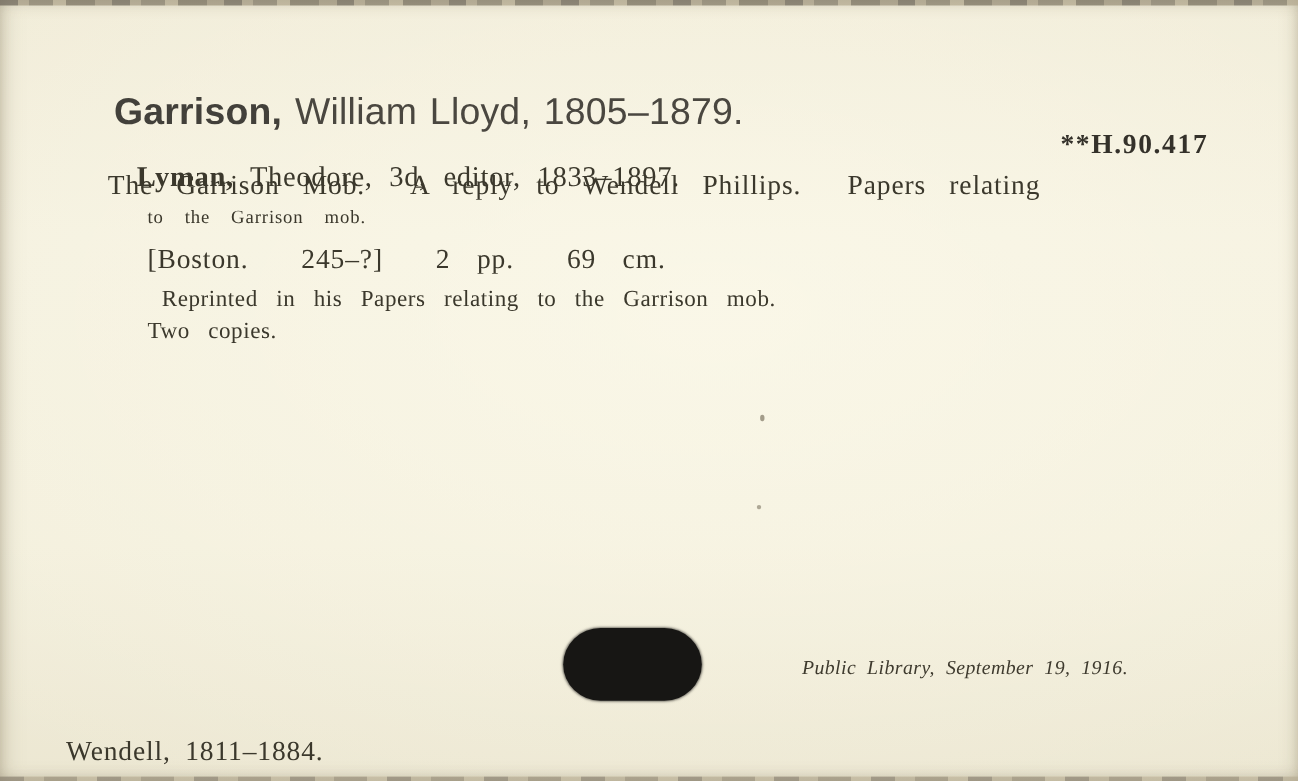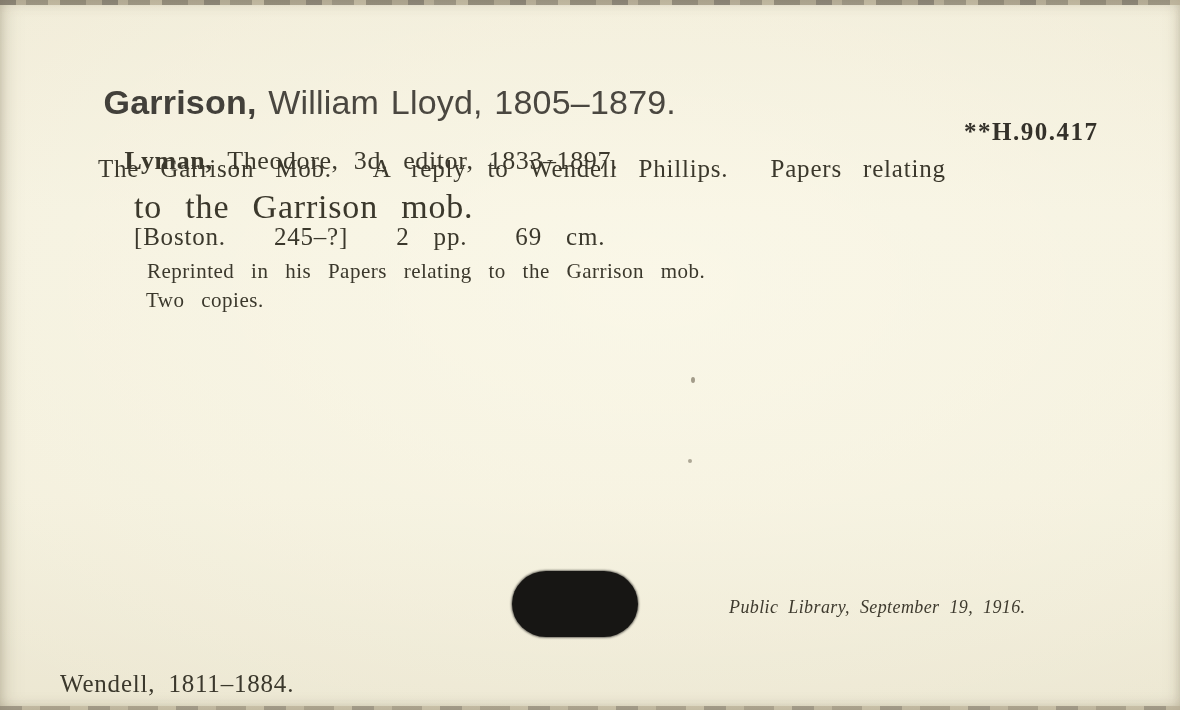--- a/index.html
+++ b/index.html
@@ -57,24 +57,24 @@
   }
   .author-line .b { font-weight: 700; }
   .call-number {
     left: 964px; top: 118px;
     font-size: 25px;
     font-weight: 700;
     letter-spacing: 1.5px;
     color: #34312a;
   }
   .title-1 { left: 98px;  top: 155px; font-size: 25px; letter-spacing: 0.8px; word-spacing: 14px; }
-  .title-2 { left: 134px; top: 188px; font-size: 34px; letter-spacing: 0.8px; word-spacing: 14px; }
+  .title-2 { left: 134px; top: 188px; font-size: 17px; letter-spacing: 0.8px; word-spacing: 14px; }
   .imprint { left: 134px; top: 223px; font-size: 25px; letter-spacing: 0.8px; word-spacing: 17px; }
   .note-1  { left: 147px; top: 259px; font-size: 21px; letter-spacing: 0.5px; word-spacing: 11px; }
-  .note-2  { left: 146px; top: 288px; font-size: 21px; letter-spacing: 0.5px; word-spacing: 11px; }
+  .note-2  { left: 134px; top: 288px; font-size: 21px; letter-spacing: 0.5px; word-spacing: 11px; }
   .printed-note {
     font-size: 18px;
     font-style: italic;
     letter-spacing: 0.4px;
     word-spacing: 5px;
     color: #3e3a2e;
   }
   .printed-left  { left: 142px; top: 598px; }
   .printed-right { left: 716px; top: 597px; margin-left: 13px; }
   .redaction {

